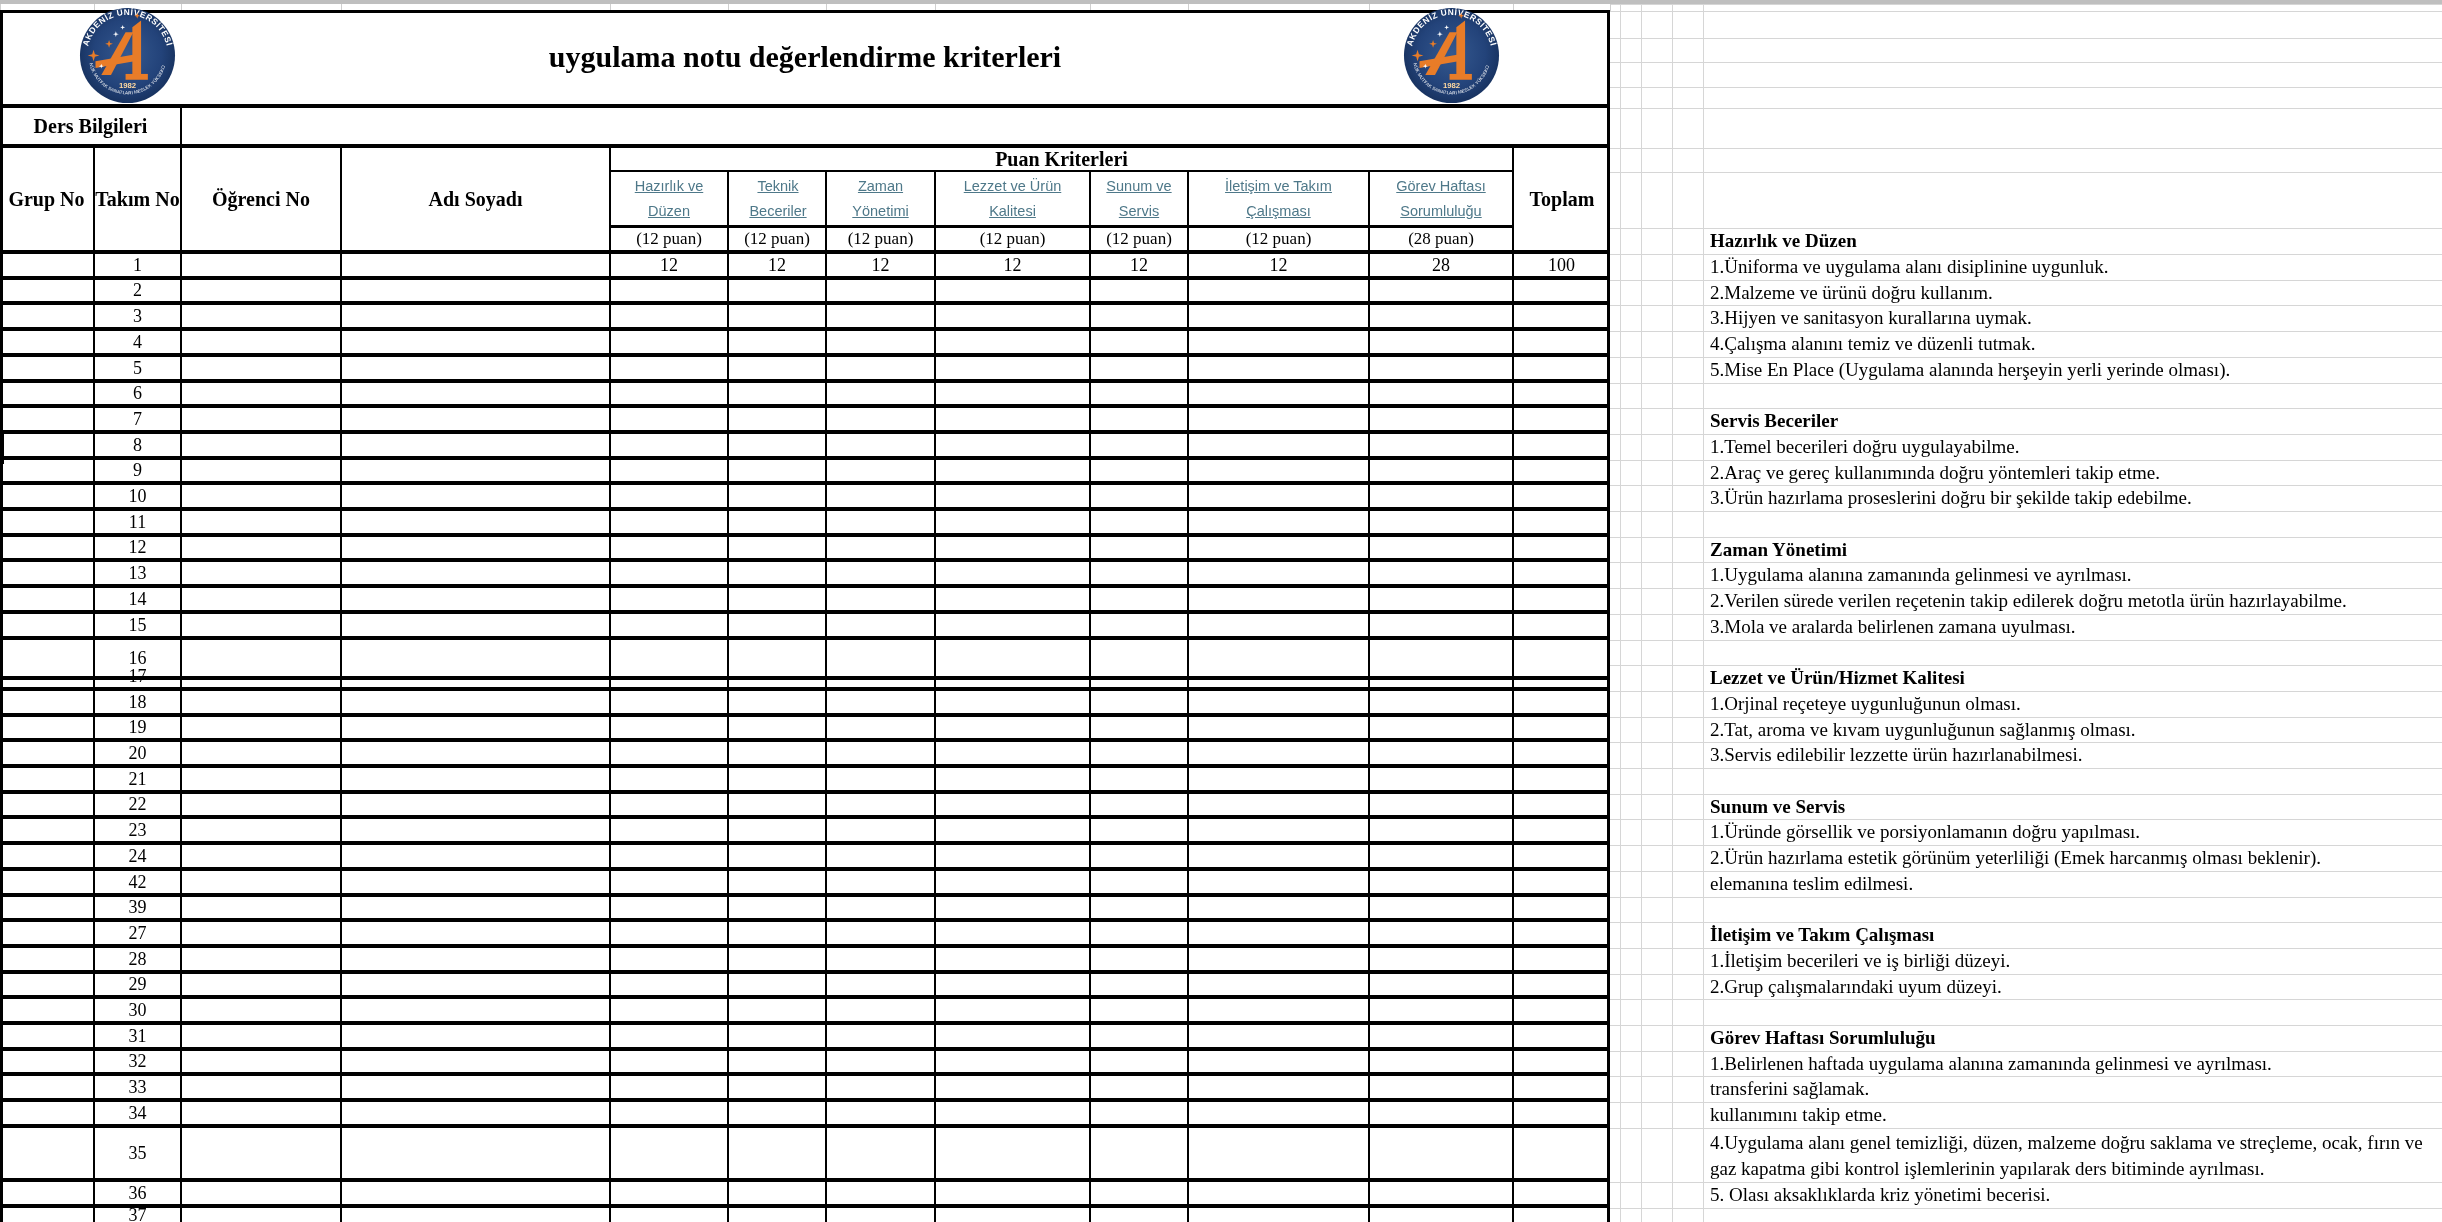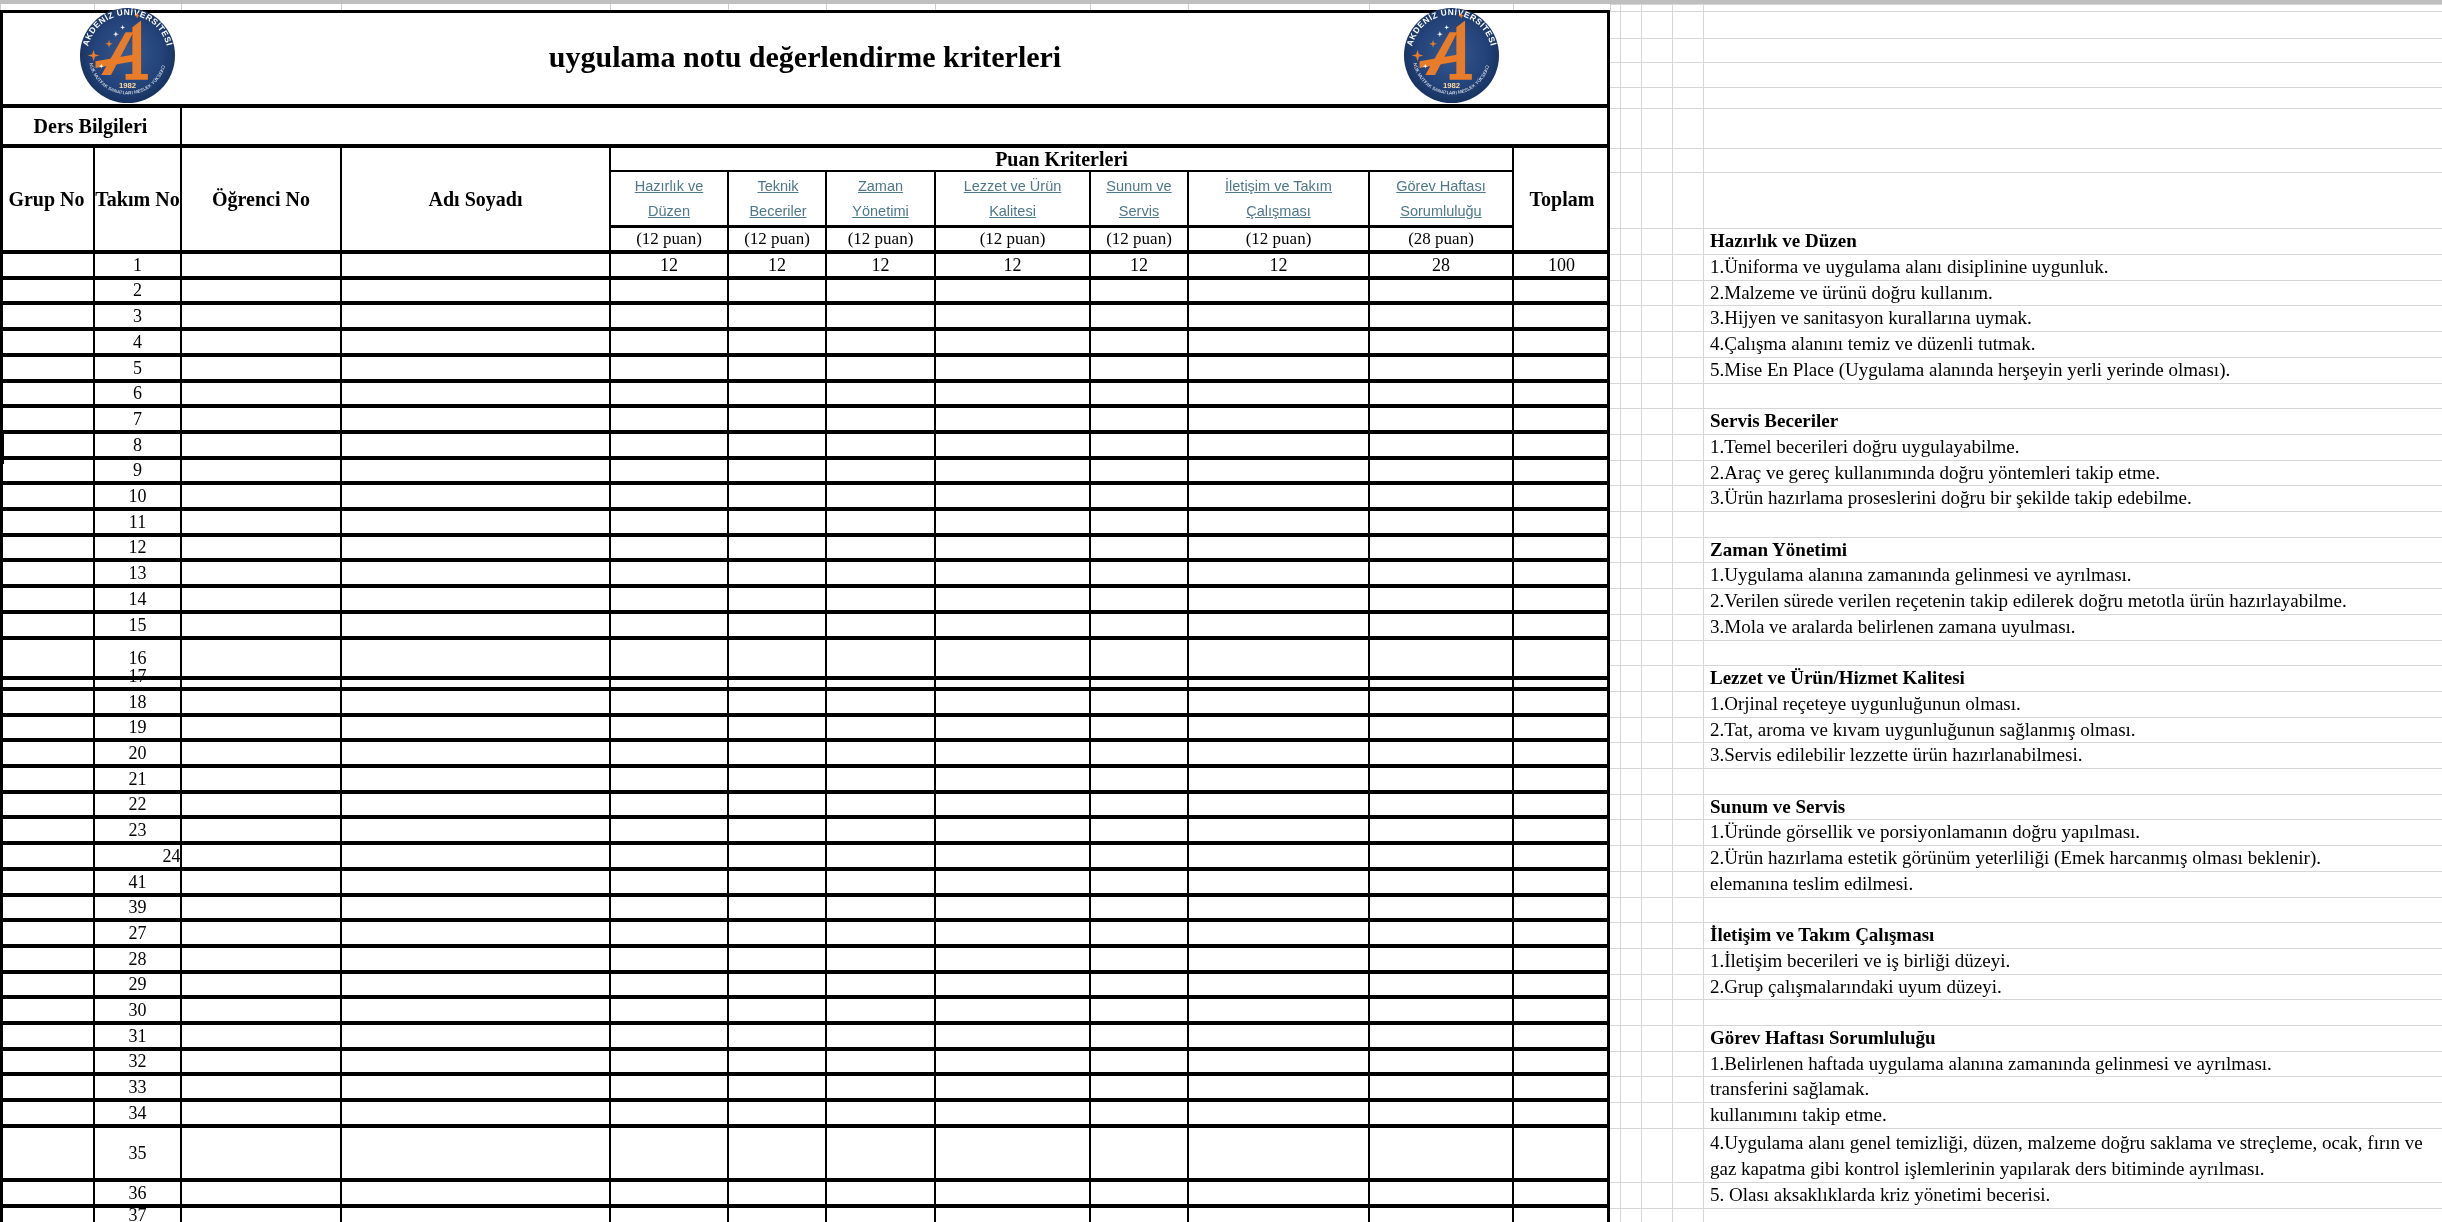--- a/index.html
+++ b/index.html
@@ -666,38 +666,38 @@
       <div class="vline" style="left: 340px;"></div>
       <div class="vline" style="left: 609px;"></div>
       <div class="vline" style="left: 727px;"></div>
       <div class="vline" style="left: 825px;"></div>
       <div class="vline" style="left: 934px;"></div>
       <div class="vline" style="left: 1089px;"></div>
       <div class="vline" style="left: 1187px;"></div>
       <div class="vline" style="left: 1368px;"></div>
       <div class="vline" style="left: 1512px;"></div>
       <div class="cellnum" style="left: 0px; width: 93px;"></div>
-      <div class="cellnum" style="left: 95px; width: 85px; padding-left: 34px;">24</div>
+      <div class="cellnum" style="left: 95px; width: 85px;">24</div>
       <div class="cellnum" style="left: 182px; width: 158px;"></div>
       <div class="cellnum" style="left: 342px; width: 267px;"></div>
     </div>
     <div class="trow" style="top: 871px; height: 26px; border-bottom: 4px solid rgb(0, 0, 0);">
       <div class="vline" style="left: 93px;"></div>
       <div class="vline" style="left: 180px;"></div>
       <div class="vline" style="left: 340px;"></div>
       <div class="vline" style="left: 609px;"></div>
       <div class="vline" style="left: 727px;"></div>
       <div class="vline" style="left: 825px;"></div>
       <div class="vline" style="left: 934px;"></div>
       <div class="vline" style="left: 1089px;"></div>
       <div class="vline" style="left: 1187px;"></div>
       <div class="vline" style="left: 1368px;"></div>
       <div class="vline" style="left: 1512px;"></div>
       <div class="cellnum" style="left: 0px; width: 93px;"></div>
-      <div class="cellnum" style="left: 95px; width: 85px;">41</div>
+      <div class="cellnum" style="left: 95px; width: 85px;">42</div>
       <div class="cellnum" style="left: 182px; width: 158px;"></div>
       <div class="cellnum" style="left: 342px; width: 267px;"></div>
     </div>
     <div class="trow" style="top: 897px; height: 25px; border-bottom: 4px solid rgb(0, 0, 0);">
       <div class="vline" style="left: 93px;"></div>
       <div class="vline" style="left: 180px;"></div>
       <div class="vline" style="left: 340px;"></div>
       <div class="vline" style="left: 609px;"></div>
       <div class="vline" style="left: 727px;"></div>
       <div class="vline" style="left: 825px;"></div>

